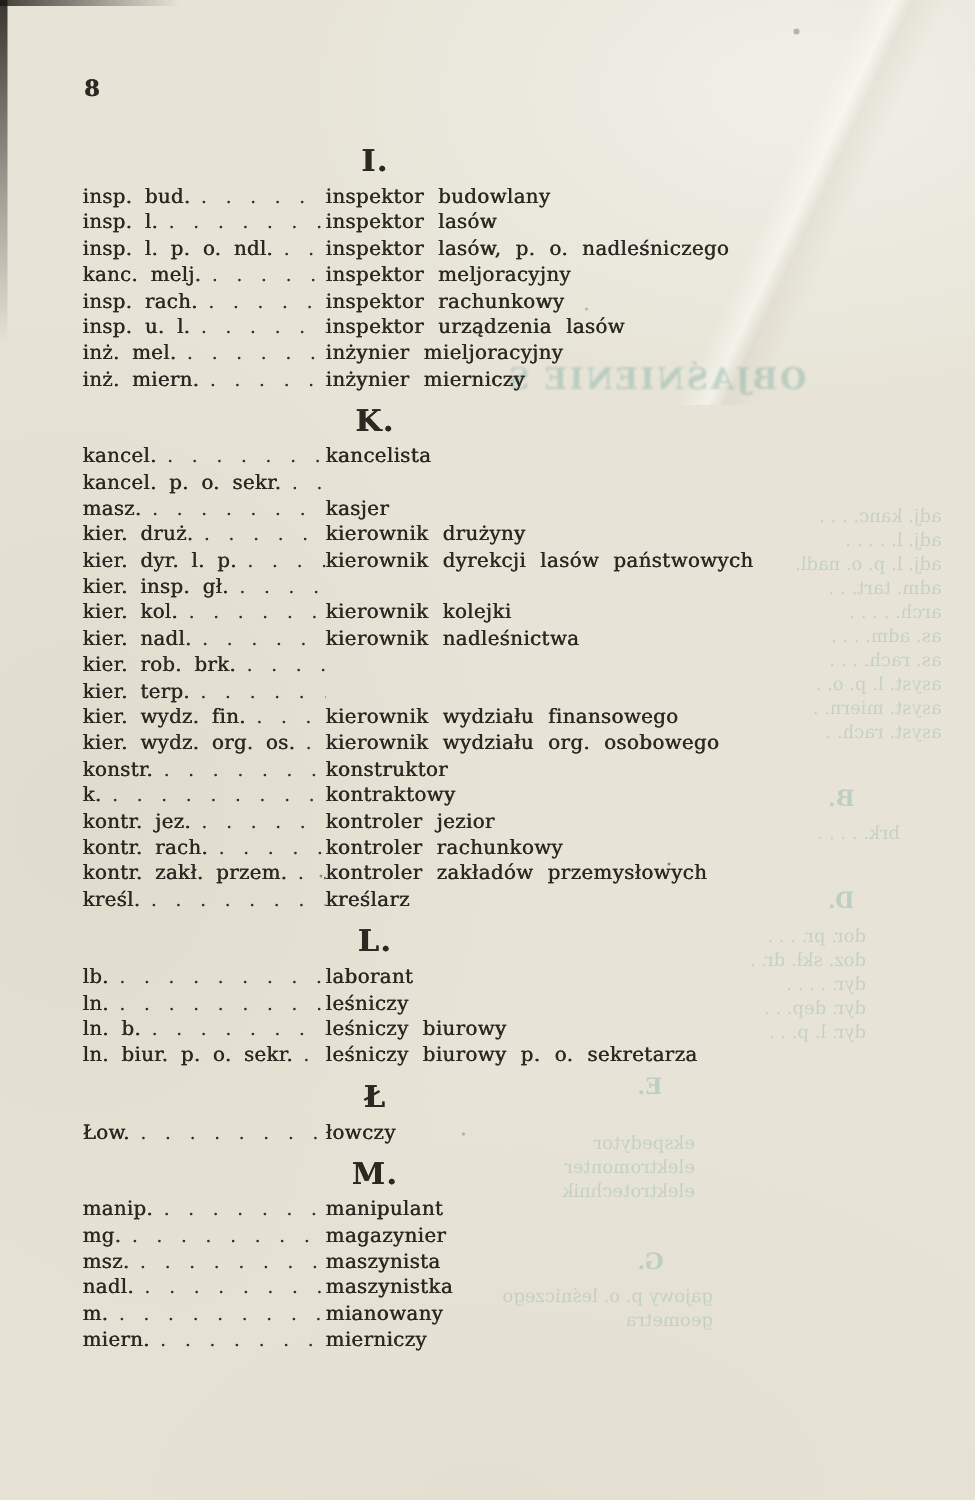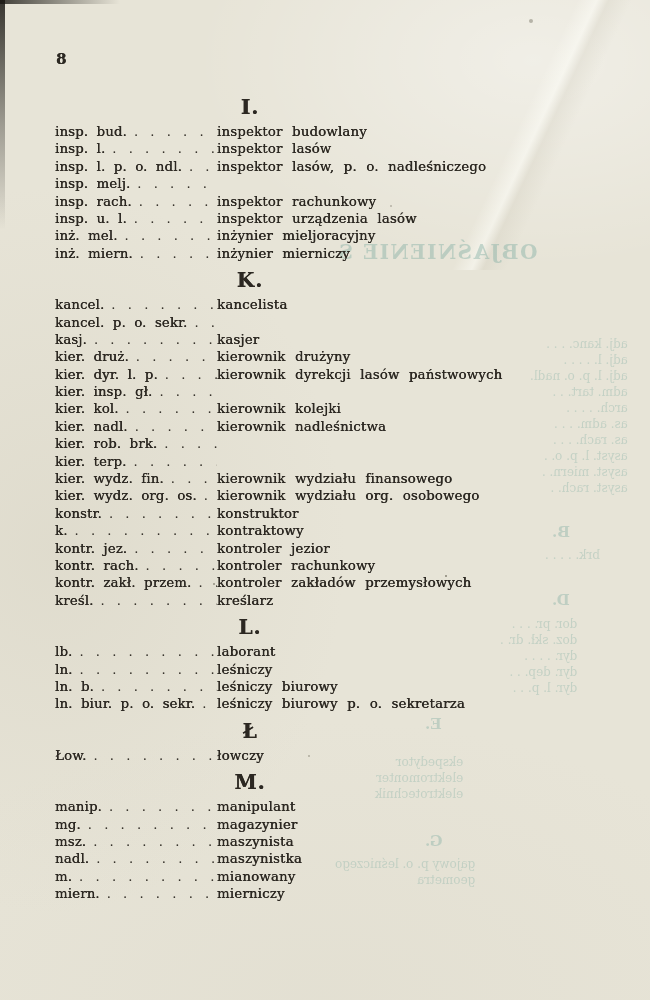--- a/index.html
+++ b/index.html
@@ -164,23 +164,24 @@
       </div>
       <div class="row">
         <span class="abbr">
           <span class="abbr-text">insp. l. p. o. ndl.</span>
           <span class="leader">. . . . . . . . . . . .</span>
         </span>
         <span class="def">inspektor lasów, p. o. nadleśniczego</span>
       </div>
       <div class="row">
         <span class="abbr">
-          <span class="abbr-text">insp. melj.</span>
-          <span class="leader">. . . . . . . . . . . .</span>
-        </span>
+          <span class="abbr-text">kanc. melj.</span>
+          <span class="leader">. . . . . . . . . . . .</span>
+        </span>
+        <span class="def">inspektor meljoracyjny</span>
       </div>
       <div class="row">
         <span class="abbr">
           <span class="abbr-text">insp. rach.</span>
           <span class="leader">. . . . . . . . . . . .</span>
         </span>
         <span class="def">inspektor rachunkowy</span>
       </div>
       <div class="row">
         <span class="abbr">
@@ -212,21 +213,21 @@
         <span class="def">kancelista</span>
       </div>
       <div class="row">
         <span class="abbr">
           <span class="abbr-text">kancel. p. o. sekr.</span>
           <span class="leader">. . . . . . . . . . . .</span>
         </span>
       </div>
       <div class="row">
         <span class="abbr">
-          <span class="abbr-text">kasj.</span>
+          <span class="abbr-text">masz.</span>
           <span class="leader">. . . . . . . . . . . .</span>
         </span>
         <span class="def">kasjer</span>
       </div>
       <div class="row">
         <span class="abbr">
           <span class="abbr-text">kier. druż.</span>
           <span class="leader">. . . . . . . . . . . .</span>
         </span>
         <span class="def">kierownik drużyny</span>

